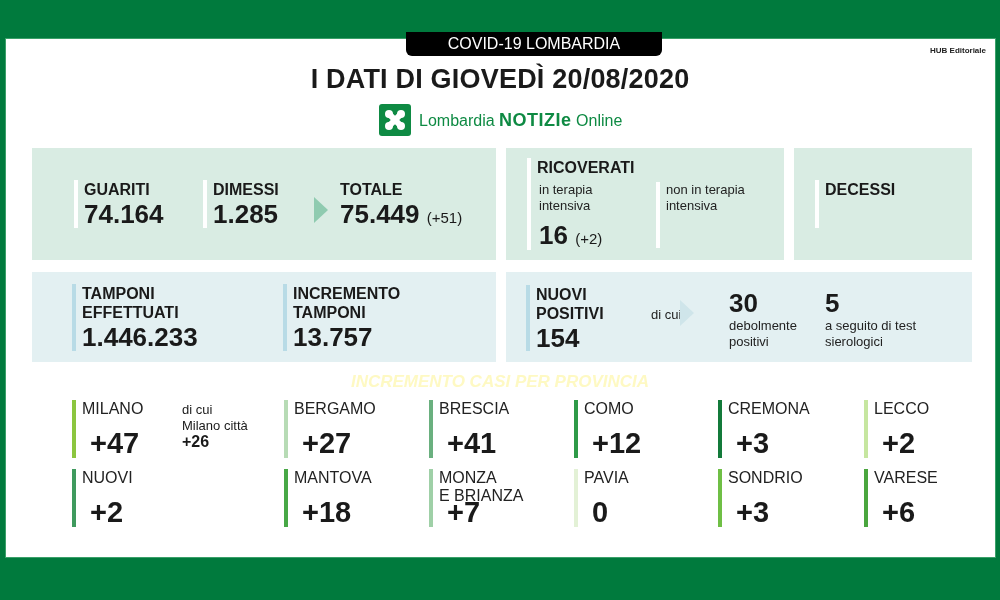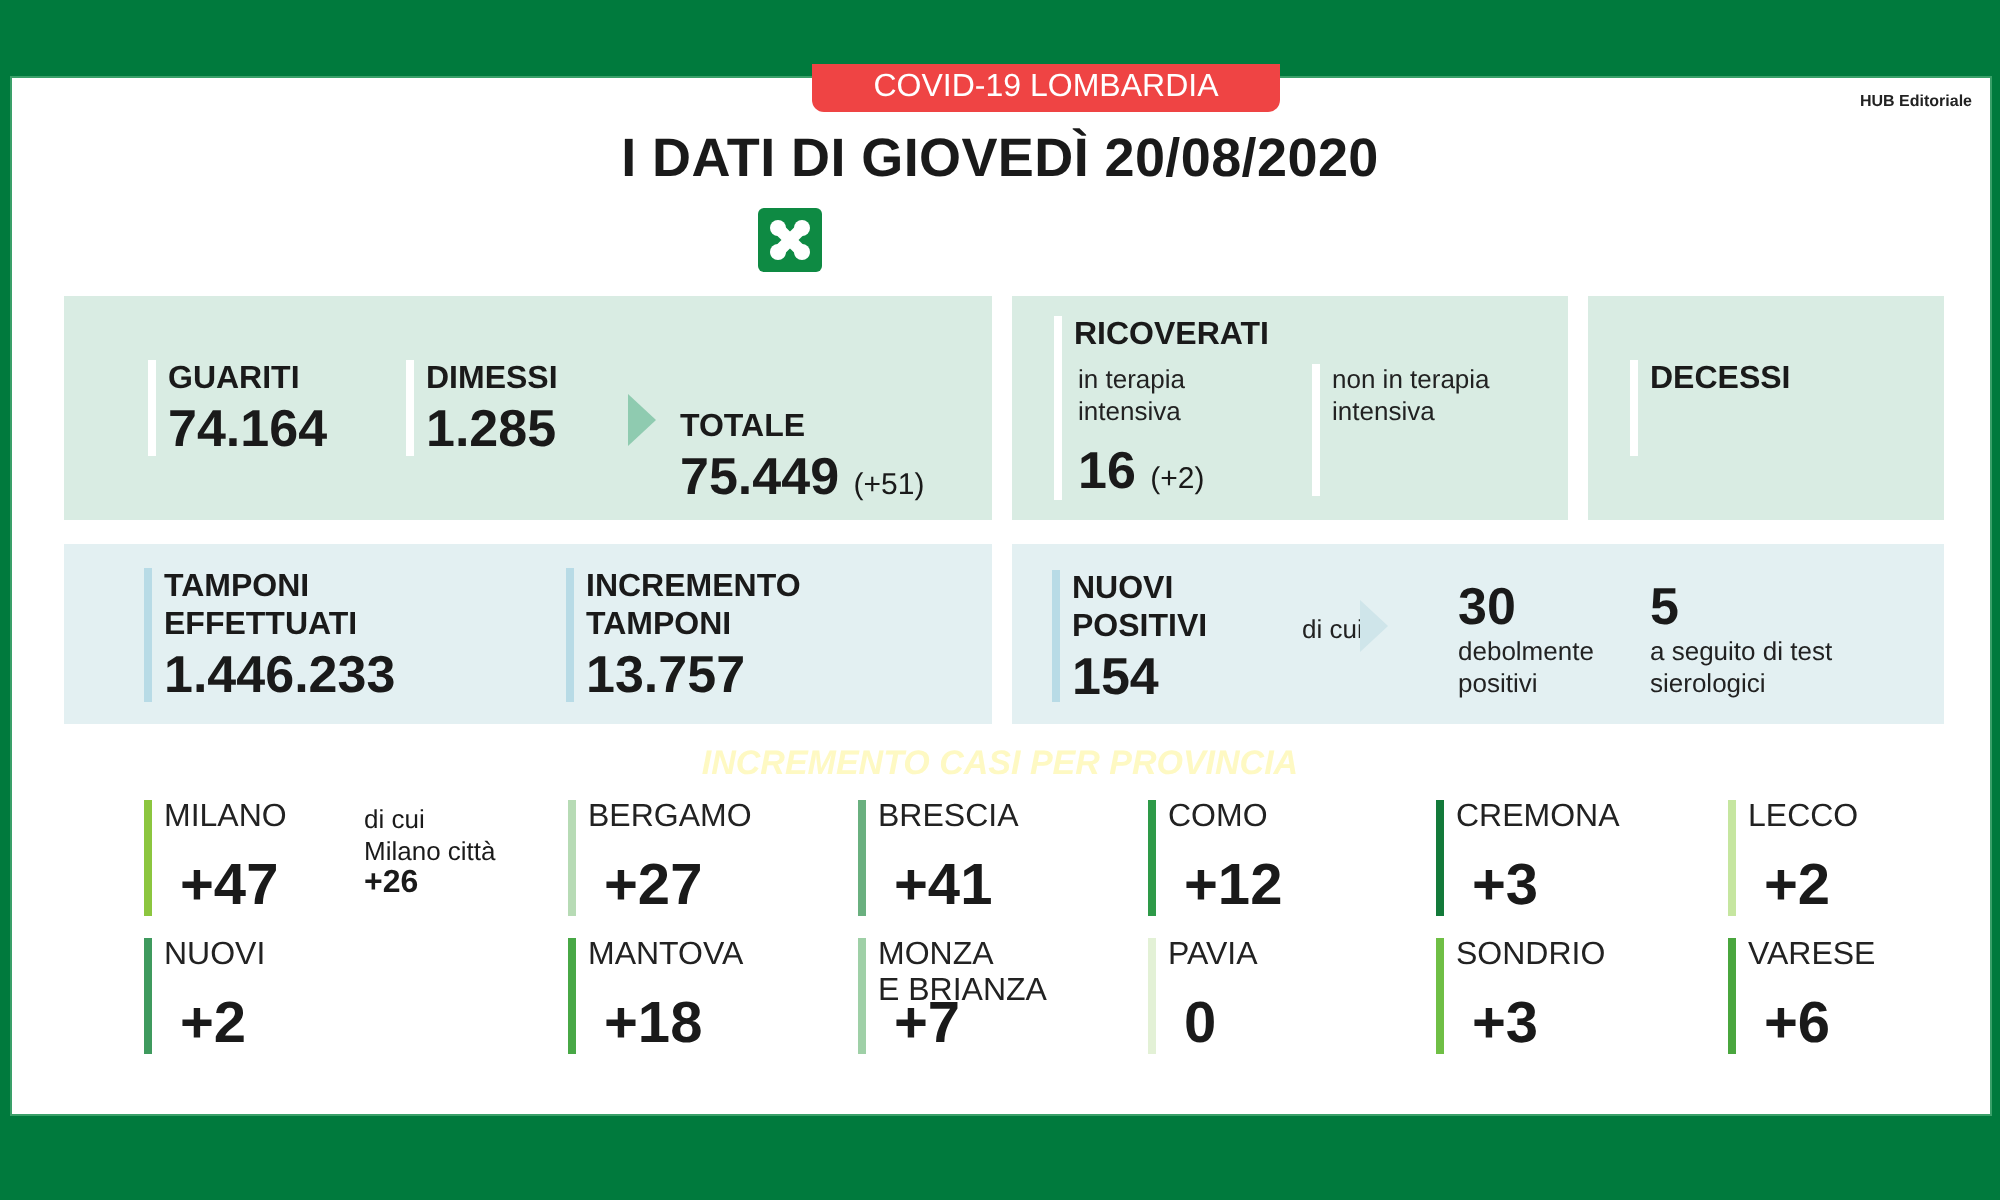--- a/index.html
+++ b/index.html
@@ -9,22 +9,22 @@
     font-family: "Liberation Sans", sans-serif;
     color: #1a1a1a;
     position: relative;
   }
   .frame {
     position: absolute; left: 5px; top: 38px; width: 991px; height: 520px;
     background: #ffffff;
     border: 1px solid #3aa069;
   }
   .badge {
-    position: absolute; left: 406px; top: 32px; width: 234px; height: 24px;
-    background: #ef4444; color: #fff;
+    position: absolute; left: 406px; top: 32px; width: 256px; height: 24px;
+    background: #000000; color: #fff;
     border-radius: 0 0 6px 6px;
     font-size: 16px; text-align: center; line-height: 24px;
   }
   .hub {
     position: absolute; right: 14px; top: 46px;
     font-size: 8px; font-weight: bold; color: #222;
   }
   .title {
     position: absolute; left: 0; width: 1000px; top: 64px;
     text-align: center; font-size: 27px; font-weight: bold; letter-spacing: 0.2px;
@@ -88,36 +88,41 @@
       <g fill="#fff">
         <circle cx="6" cy="6" r="4"></circle>
           <circle cx="18" cy="6" r="4"></circle>
         <circle cx="6" cy="18" r="4"></circle>
           <circle cx="18" cy="18" r="4"></circle>
         <rect x="9" y="4" width="6" height="16" transform="rotate(45 12 12)"></rect>
         <rect x="9" y="4" width="6" height="16" transform="rotate(-45 12 12)"></rect>
       </g>
     </svg>
   </div>
+  <div class="brand-text">
+    <span>Lombardia</span>
+    <b>NOTIZIe</b>
+    <span>Online</span>
+  </div>
 </div>
 
 <div class="panel p-green" style="left:32px;top:148px;width:464px;height:112px;"></div>
 <div class="panel p-green" style="left:506px;top:148px;width:278px;height:112px;"></div>
 <div class="panel p-green" style="left:794px;top:148px;width:178px;height:112px;"></div>
 
 <div class="stat" style="left:74px;top:180px;height:48px;">
   <div class="lbl">GUARITI</div>
   <div class="big">74.164</div>
 </div>
 <div class="stat" style="left:203px;top:180px;height:48px;">
   <div class="lbl">DIMESSI</div>
   <div class="big">1.285</div>
 </div>
 <div class="arrow" style="left:314px;top:197px;"></div>
-<div style="position:absolute;left:340px;top:180px;margin-top:24px;">
+<div style="position:absolute;left:340px;top:180px;">
   <div class="lbl">TOTALE</div>
   <div class="big"><span>75.449</span> <span class="delta">(+51)</span></div>
 </div>
 
 <div class="stat" style="left:527px;top:158px;height:92px;">
   <div class="lbl">RICOVERATI</div>
 </div>
 <div style="position:absolute;left:539px;top:182px;">
   <div class="sub">in terapia</div>
   <div class="sub">intensiva</div>

